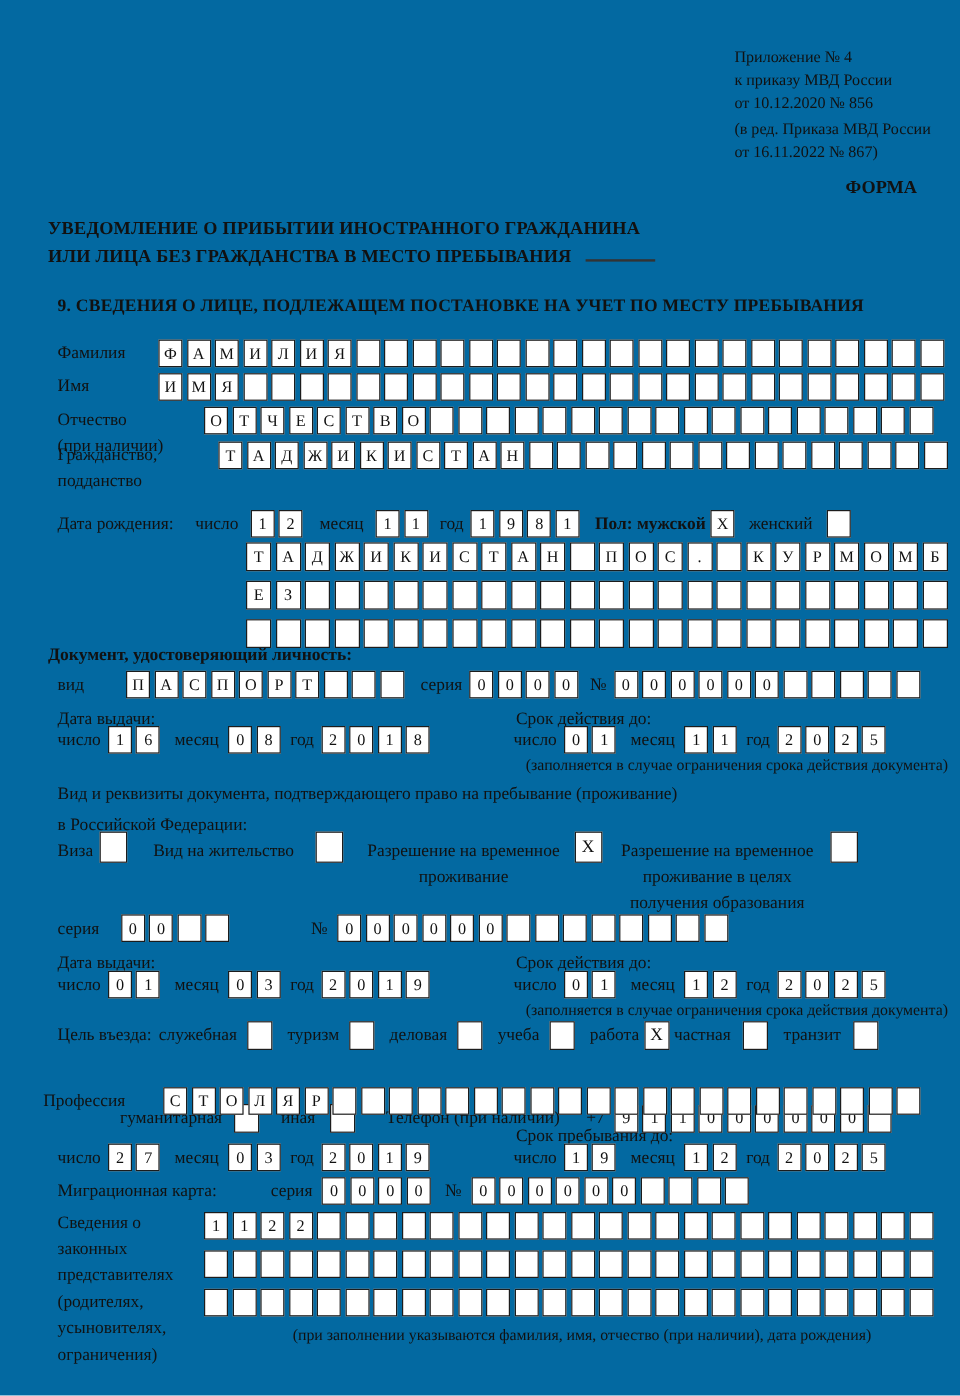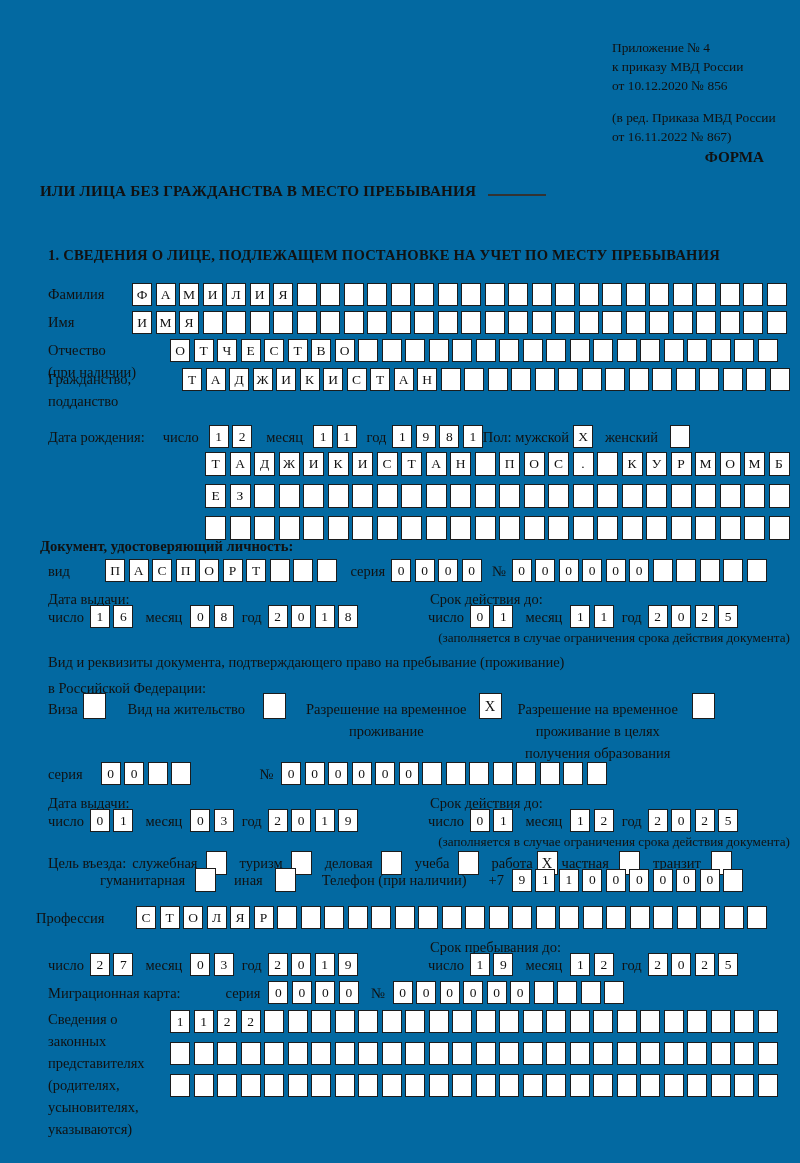--- a/index.html
+++ b/index.html
@@ -26,33 +26,34 @@
 </style>
 </head>
 <body>
 
 <div class="page">
 
   <div class="r col" style="top:38px;left:612px;">
     <div class="app">Приложение № 4</div>
     <div class="app">к приказу МВД России</div>
     <div class="app">от 10.12.2020 № 856</div>
-    <div class="app" style="margin-top:13px">(в ред. Приказа МВД России</div>
+    <div class="app" style="margin-top:3px">(в ред. Приказа МВД России</div>
     <div class="app">от 16.11.2022 № 867)</div>
   </div>
 
   <div class="r b" style="top:148px;right:36px;font-size:15.2px;">ФОРМА</div>
 
   <div class="r col center b title" style="top:180px;left:40px;width:760px;">
+    <div>УВЕДОМЛЕНИЕ О ПРИБЫТИИ ИНОСТРАННОГО ГРАЖДАНИНА</div>
     <div>
       <span>ИЛИ ЛИЦА БЕЗ ГРАЖДАНСТВА В МЕСТО ПРЕБЫВАНИЯ</span><span class="blankline"></span>
     </div>
   </div>
 
-  <div class="r b sect" style="top:247px;left:48px;">1. СВЕДЕНИЯ О ЛИЦЕ, ПОДЛЕЖАЩЕМ ПОСТАНОВКЕ НА УЧЕТ ПО МЕСТУ ПРЕБЫВАНИЯ</div>
+  <div class="r b sect" style="top:247px;left:48px;">9. СВЕДЕНИЯ О ЛИЦЕ, ПОДЛЕЖАЩЕМ ПОСТАНОВКЕ НА УЧЕТ ПО МЕСТУ ПРЕБЫВАНИЯ</div>
 
   <div class="r" style="top:283px;left:48px;">
     <div class="lab" style="width:84px;">Фамилия</div>
     <div class="grid">
         <div class="cell">Ф</div>
         <div class="cell">А</div>
         <div class="cell">М</div>
         <div class="cell">И</div>
         <div class="cell">Л</div>
         <div class="cell">И</div>
@@ -197,21 +198,21 @@
         <div class="cell">1</div>
         <div class="cell">1</div>
       </div>
     <span class="lab" style="margin-left:10px;">год</span>
     <div class="grid" style="margin-left:6px;">
         <div class="cell">1</div>
         <div class="cell">9</div>
         <div class="cell">8</div>
         <div class="cell">1</div>
       </div>
-    <span class="lab" style="">Пол: мужской</span>
+    <span class="lab" style="margin-left:13px;font-weight:bold;">Пол: мужской</span>
     <div class="cell" style="margin-left:4px;">X</div>
     <span class="lab" style="margin-left:12px;">женский</span>
     <div class="cell" style="margin-left:12px;"></div>
   </div>
 
   <div class="r grid w21" style="top:452px;left:205px;">
       <div class="cell">Т</div>
       <div class="cell">А</div>
       <div class="cell">Д</div>
       <div class="cell">Ж</div>
@@ -483,21 +484,21 @@
     <span class="lab" style="margin-left:13px;">учеба</span>
     <div class="cb cbs" style="margin-left:8px;"></div>
     <span class="lab" style="margin-left:13px;">работа</span>
     <div class="cb cbs" style="margin-left:4px;">X</div>
     <span class="lab" style="margin-left:4px;">частная</span>
     <div class="cb cbs" style="margin-left:10px;"></div>
     <span class="lab" style="margin-left:13px;">транзит</span>
     <div class="cb cbs" style="margin-left:10px;"></div>
   </div>
 
-  <div class="r" style="top:868px;left:100px;align-items:center;">
+  <div class="r" style="top:920px;left:100px;align-items:center;">
     <span class="lab">гуманитарная</span>
     <div class="cb cbs" style="margin-left:10px;"></div>
     <span class="lab" style="margin-left:18px;">иная</span>
     <div class="cb cbs" style="margin-left:12px;"></div>
     <span class="lab" style="margin-left:26px;">Телефон (при наличии)</span>
     <span class="lab" style="margin-left:22px;">+7</span>
     <div class="grid" style="margin-left:8px;">
         <div class="cell">9</div>
         <div class="cell">1</div>
         <div class="cell">1</div>
@@ -610,21 +611,21 @@
         <div class="cell"></div>
       </div>
   </div>
 
   <div class="r col" style="top:1008px;left:48px;">
     <div class="lab">Сведения о</div>
     <div class="lab">законных</div>
     <div class="lab">представителях</div>
     <div class="lab">(родителях,</div>
     <div class="lab">усыновителях,</div>
-    <div class="lab">указываются)</div>
+    <div class="lab">ограничения)</div>
   </div>
   <div class="r grid" style="top:1010px;left:170px;">
       <div class="cell">1</div>
       <div class="cell">1</div>
       <div class="cell">2</div>
       <div class="cell">2</div>
       <div class="cell"></div>
       <div class="cell"></div>
       <div class="cell"></div>
       <div class="cell"></div>
@@ -697,14 +698,15 @@
       <div class="cell"></div>
       <div class="cell"></div>
       <div class="cell"></div>
       <div class="cell"></div>
       <div class="cell"></div>
       <div class="cell"></div>
       <div class="cell"></div>
       <div class="cell"></div>
     </div>
 
+  <div class="r note center" style="top:1104px;left:170px;width:630px;display:block;">(при заполнении указываются фамилия, имя, отчество (при наличии), дата рождения)</div>
 
 </div>
 
 </body></html>

